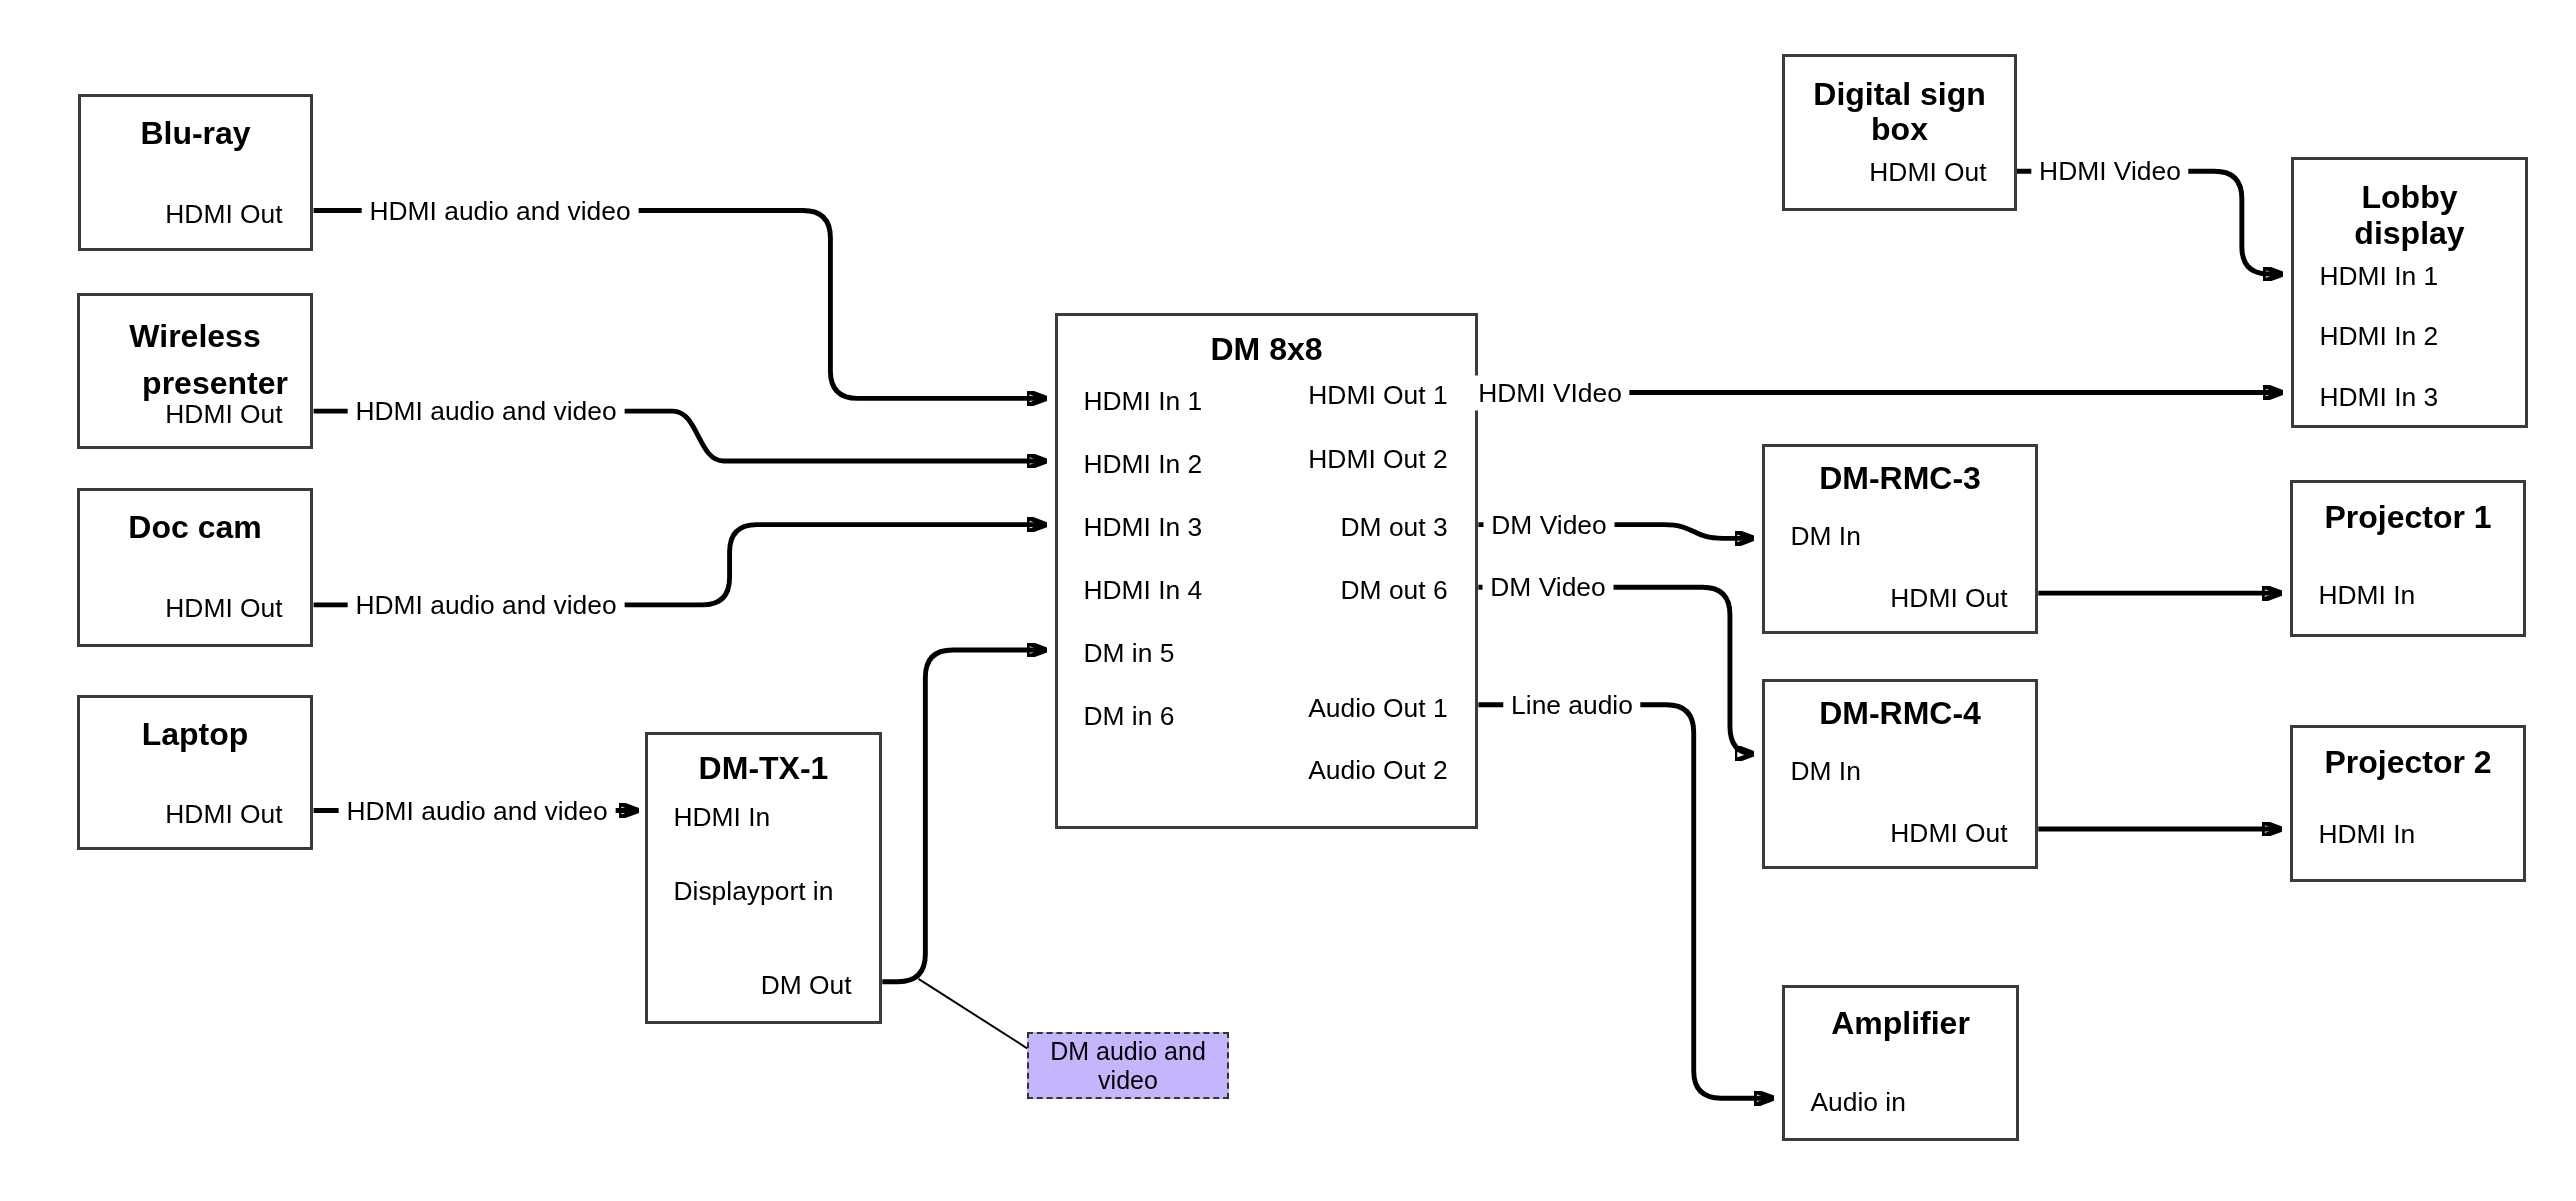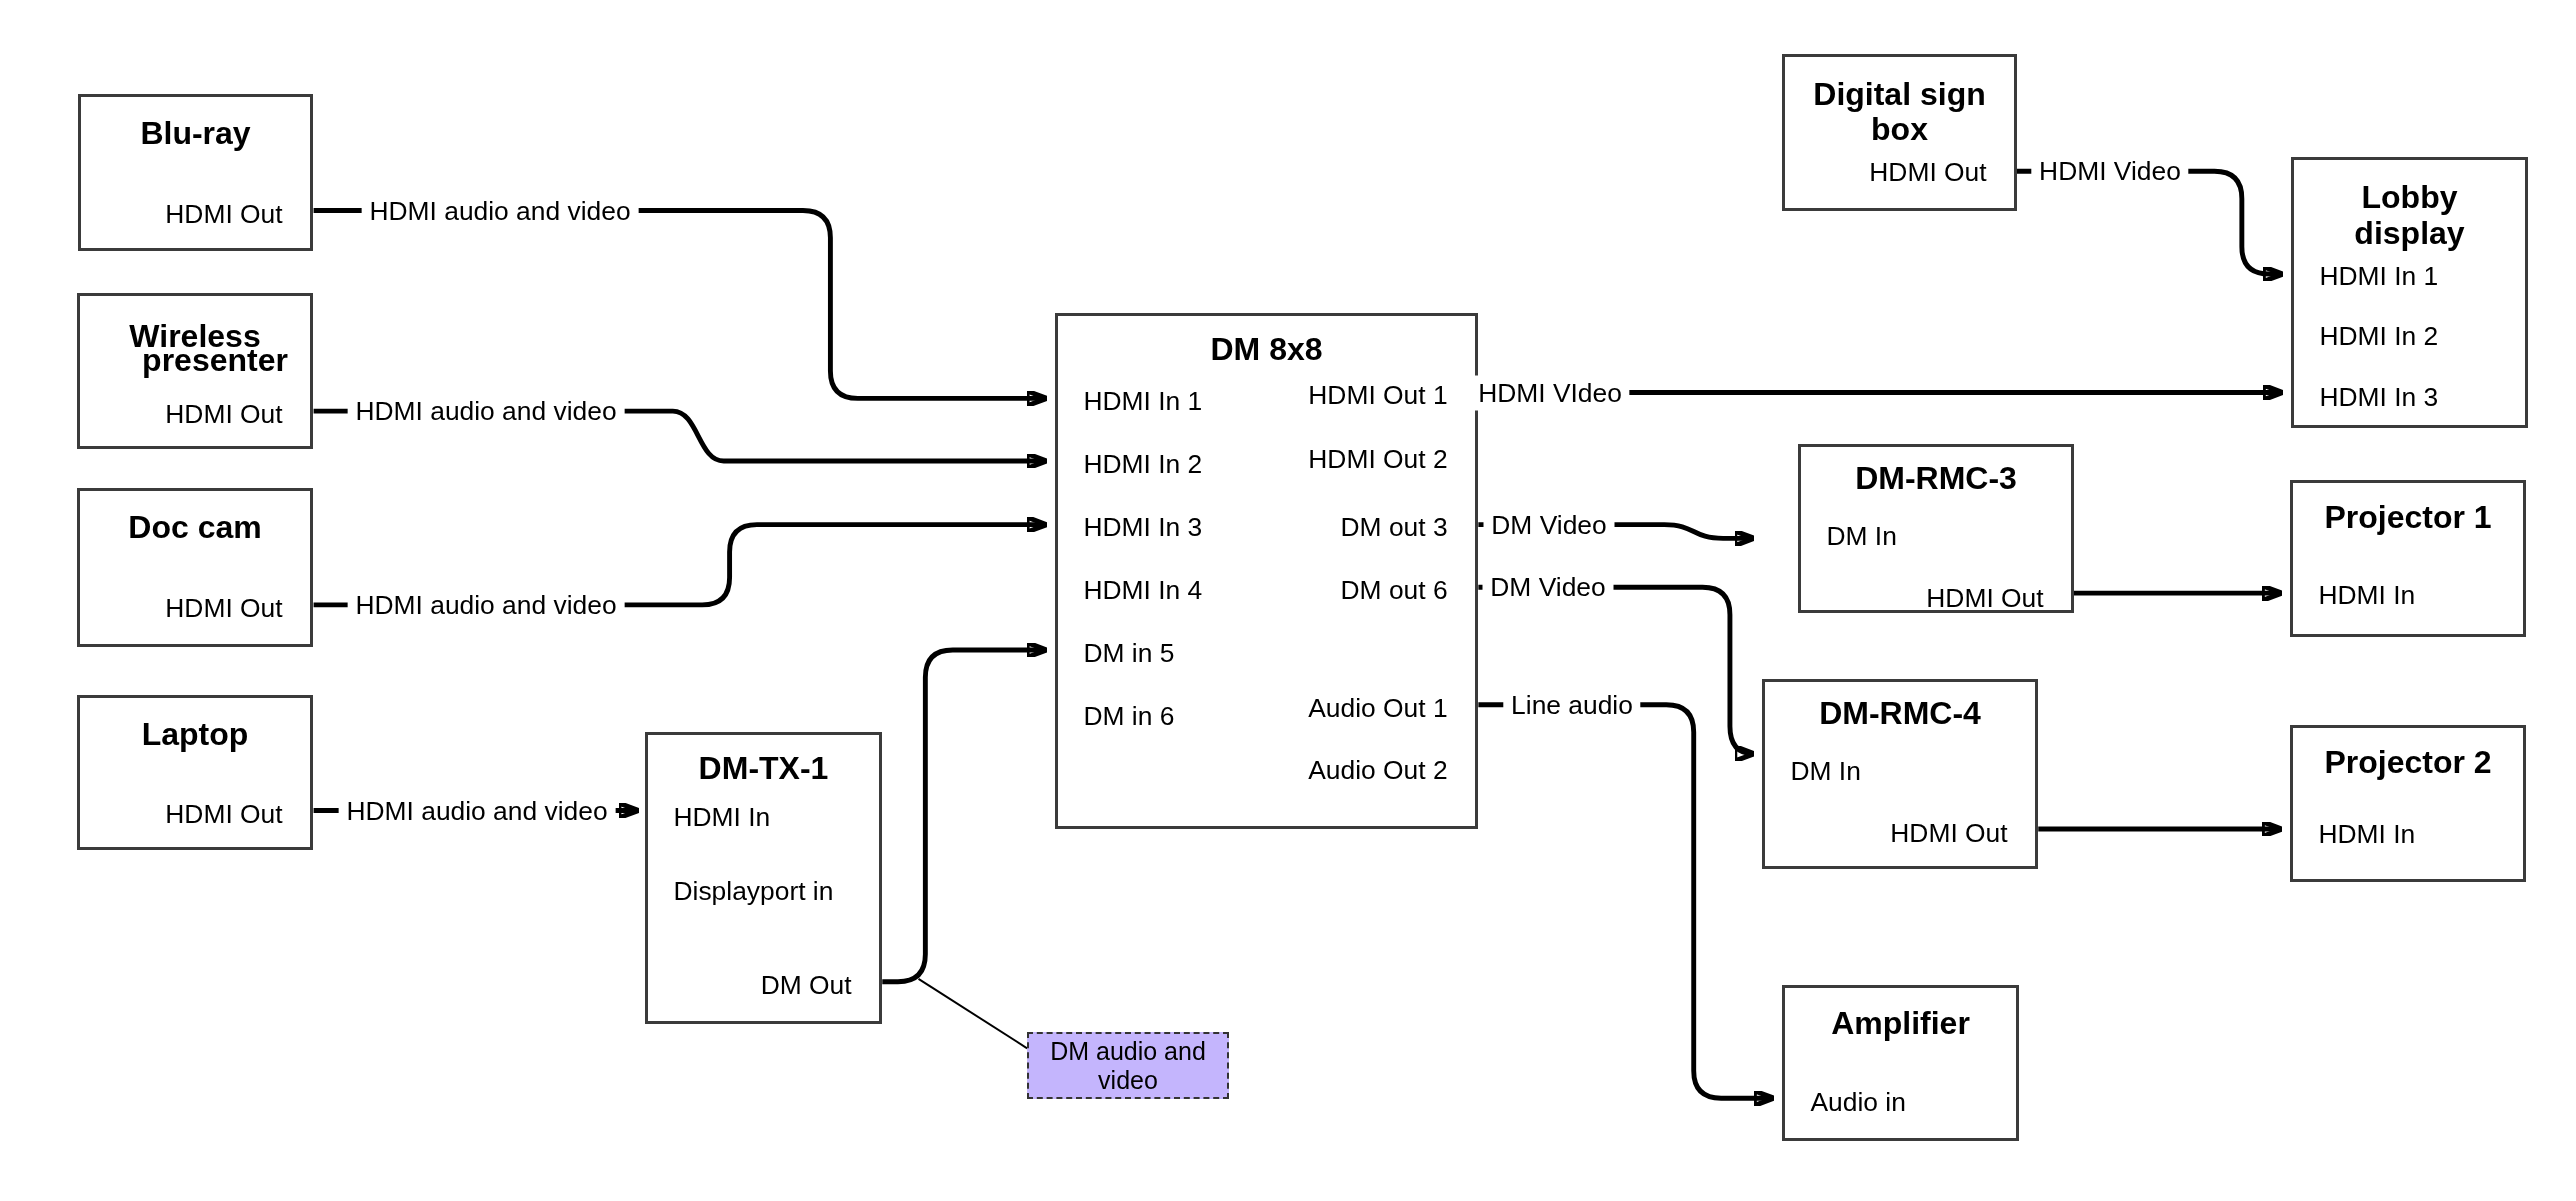--- a/index.html
+++ b/index.html
@@ -65,21 +65,21 @@
     <path class="thin" d="M 938 1000 L 1049 1071"></path>
   </svg>
 
   <div class="node" style="left:78px;top:94px;width:235px;height:157px;">
     <div class="title" style="top:17.6px;">Blu-ray</div>
     <div class="port pr" style="top:117px;">HDMI Out</div>
   </div>
 
   <div class="node" style="left:77px;top:293px;width:236px;height:156px;">
     <div class="title" style="top:21.5px;">Wireless</div>
-    <div class="title" style="top:46px;margin-left:40px;">presenter</div>
+    <div class="title" style="top:69px;margin-left:40px;">presenter</div>
     <div class="port pr" style="top:118px;">HDMI Out</div>
   </div>
 
   <div class="node" style="left:77px;top:488px;width:236px;height:159px;">
     <div class="title" style="top:17.6px;">Doc cam</div>
     <div class="port pr" style="top:117px;">HDMI Out</div>
   </div>
 
   <div class="node" style="left:77px;top:695px;width:236px;height:155px;">
     <div class="title" style="top:17.6px;">Laptop</div>
@@ -102,21 +102,21 @@
     <div class="port pl" style="top:337px;">DM in 5</div>
     <div class="port pl" style="top:400px;">DM in 6</div>
     <div class="port pr" style="top:79px;">HDMI Out 1</div>
     <div class="port pr" style="top:143px;">HDMI Out 2</div>
     <div class="port pr" style="top:211px;">DM out 3</div>
     <div class="port pr" style="top:274px;">DM out 6</div>
     <div class="port pr" style="top:392px;">Audio Out 1</div>
     <div class="port pr" style="top:454px;">Audio Out 2</div>
   </div>
 
-  <div class="node" style="left:1762px;top:444px;width:276px;height:169px;margin-left:36px;">
+  <div class="node" style="left:1762px;top:444px;width:276px;height:190px;">
     <div class="title" style="top:12.7px;">DM-RMC-3</div>
     <div class="port pl" style="top:89px;">DM In</div>
     <div class="port pr" style="top:151px;">HDMI Out</div>
   </div>
 
   <div class="node" style="left:1762px;top:679px;width:276px;height:190px;">
     <div class="title" style="top:12.7px;">DM-RMC-4</div>
     <div class="port pl" style="top:89px;">DM In</div>
     <div class="port pr" style="top:151px;">HDMI Out</div>
   </div>

